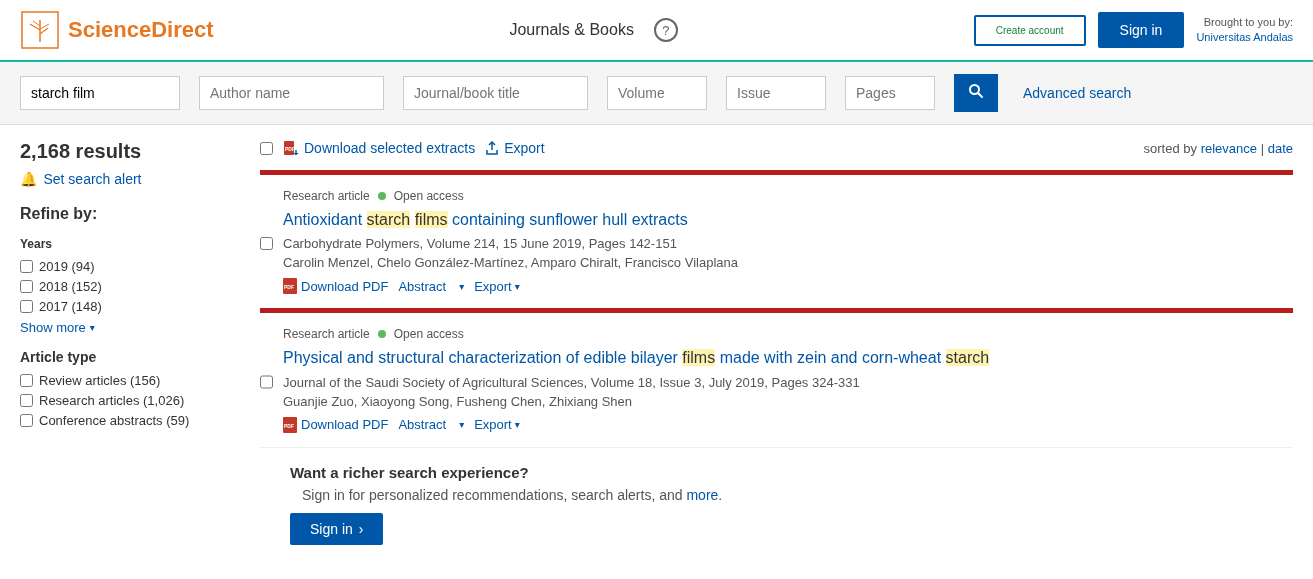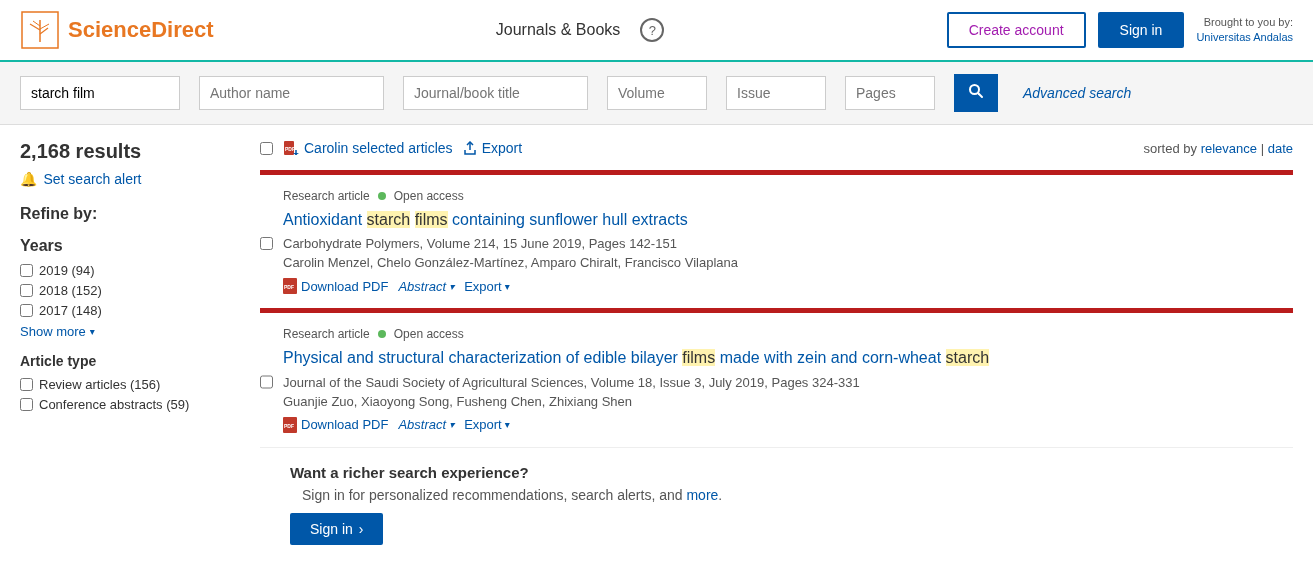--- a/index.html
+++ b/index.html
@@ -55,23 +55,23 @@
       flex-shrink: 0;
     }
     .header-right {
       display: flex;
       align-items: center;
       gap: 12px;
     }
     .create-account-btn {
       border: 2px solid #0057a8;
       background: #fff;
-      color: #a21caf;
+      color: #15803d;
       padding: 8px 20px;
-      font-size: 14px;
+      font-size: 10px;
       cursor: pointer;
       border-radius: 2px;
     }
     .sign-in-btn {
       background: #0057a8;
       color: #fff;
       padding: 10px 22px;
       font-size: 14px;
       cursor: pointer;
       border: none;
@@ -144,21 +144,20 @@
       padding: 9px 14px;
       cursor: pointer;
       color: white;
       font-size: 16px;
     }
     .advanced-search-link {
       color: #0057a8;
       text-decoration: none;
       font-size: 14px;
       margin-left: 6px;
-      font-style: italic;
     }
 
     
     .main-content {
       display: flex;
       padding: 15px 20px;
       gap: 20px;
     }
 
     
@@ -183,21 +182,21 @@
     }
     .bell-icon {
       font-size: 14px;
     }
     .refine-by {
       font-size: 16px;
       font-weight: bold;
       margin-bottom: 10px;
     }
     .filter-section-title {
-      font-size: 16px;
+      font-size: 12px;
       font-weight: bold;
       margin-bottom: 8px;
       margin-top: 14px;
       color: #333;
     }
     .filter-item {
       display: flex;
       align-items: center;
       gap: 6px;
       margin-bottom: 5px;
@@ -338,27 +337,26 @@
       text-decoration: none;
       font-size: 13px;
       display: flex;
       align-items: center;
       gap: 4px;
       cursor: pointer;
     }
     .abstract-btn {
       display: flex;
       align-items: center;
-      gap: 3px;
+      gap: 13px;
       color: #0057a8;
       background: none;
       border: none;
       cursor: pointer;
       font-size: 13px;
-      font-style: italic;
     }
     .export-small-btn {
       display: flex;
       align-items: center;
       gap: 3px;
       color: #0057a8;
       background: none;
       border: none;
       cursor: pointer;
       font-size: 13px;
@@ -482,37 +480,41 @@
       <span class="chevron-down">▾</span>
     </div>
 
     <div class="article-type-title">Article type</div>
     <div class="filter-item">
       <input type="checkbox" style="">
       <span>Review articles (156)</span>
     </div>
     <div class="filter-item">
       <input type="checkbox" style="">
+      <span>Research articles (1,026)</span>
+    </div>
+    <div class="filter-item">
+      <input type="checkbox" style="">
       <span>Conference abstracts (59)</span>
     </div>
   </div>
 
   <div class="results-area">
 
     <div class="results-toolbar">
       <input type="checkbox" class="select-all-checkbox" style="">
 
       <button class="download-btn">
         <svg width="16" height="16" viewBox="0 0 16 16">
           <rect x="1" y="1" width="10" height="14" rx="1" fill="#c0392b"></rect>
           <text x="2" y="11" font-size="5" fill="white" font-weight="bold">PDF</text>
           <line x1="13" y1="10" x2="13" y2="15" stroke="#0057a8" stroke-width="1.5"></line>
           <polyline points="10,13 13,15 16,13" fill="#0057a8"></polyline>
         </svg>
-        <span>Carolin selected articles</span>
+        <span>Download selected extracts</span>
       </button>
       <button class="export-btn">
         <svg width="14" height="14" viewBox="0 0 14 14">
           <line x1="7" y1="1" x2="7" y2="9" stroke="#0057a8" stroke-width="1.5"></line>
           <polyline points="4,4 7,1 10,4" fill="none" stroke="#0057a8" stroke-width="1.5"></polyline>
           <polyline points="2,9 2,13 12,13 12,9" fill="none" stroke="#0057a8" stroke-width="1.5"></polyline>
         </svg>
         <span>Export</span>
       </button>
       <div class="sort-info">

